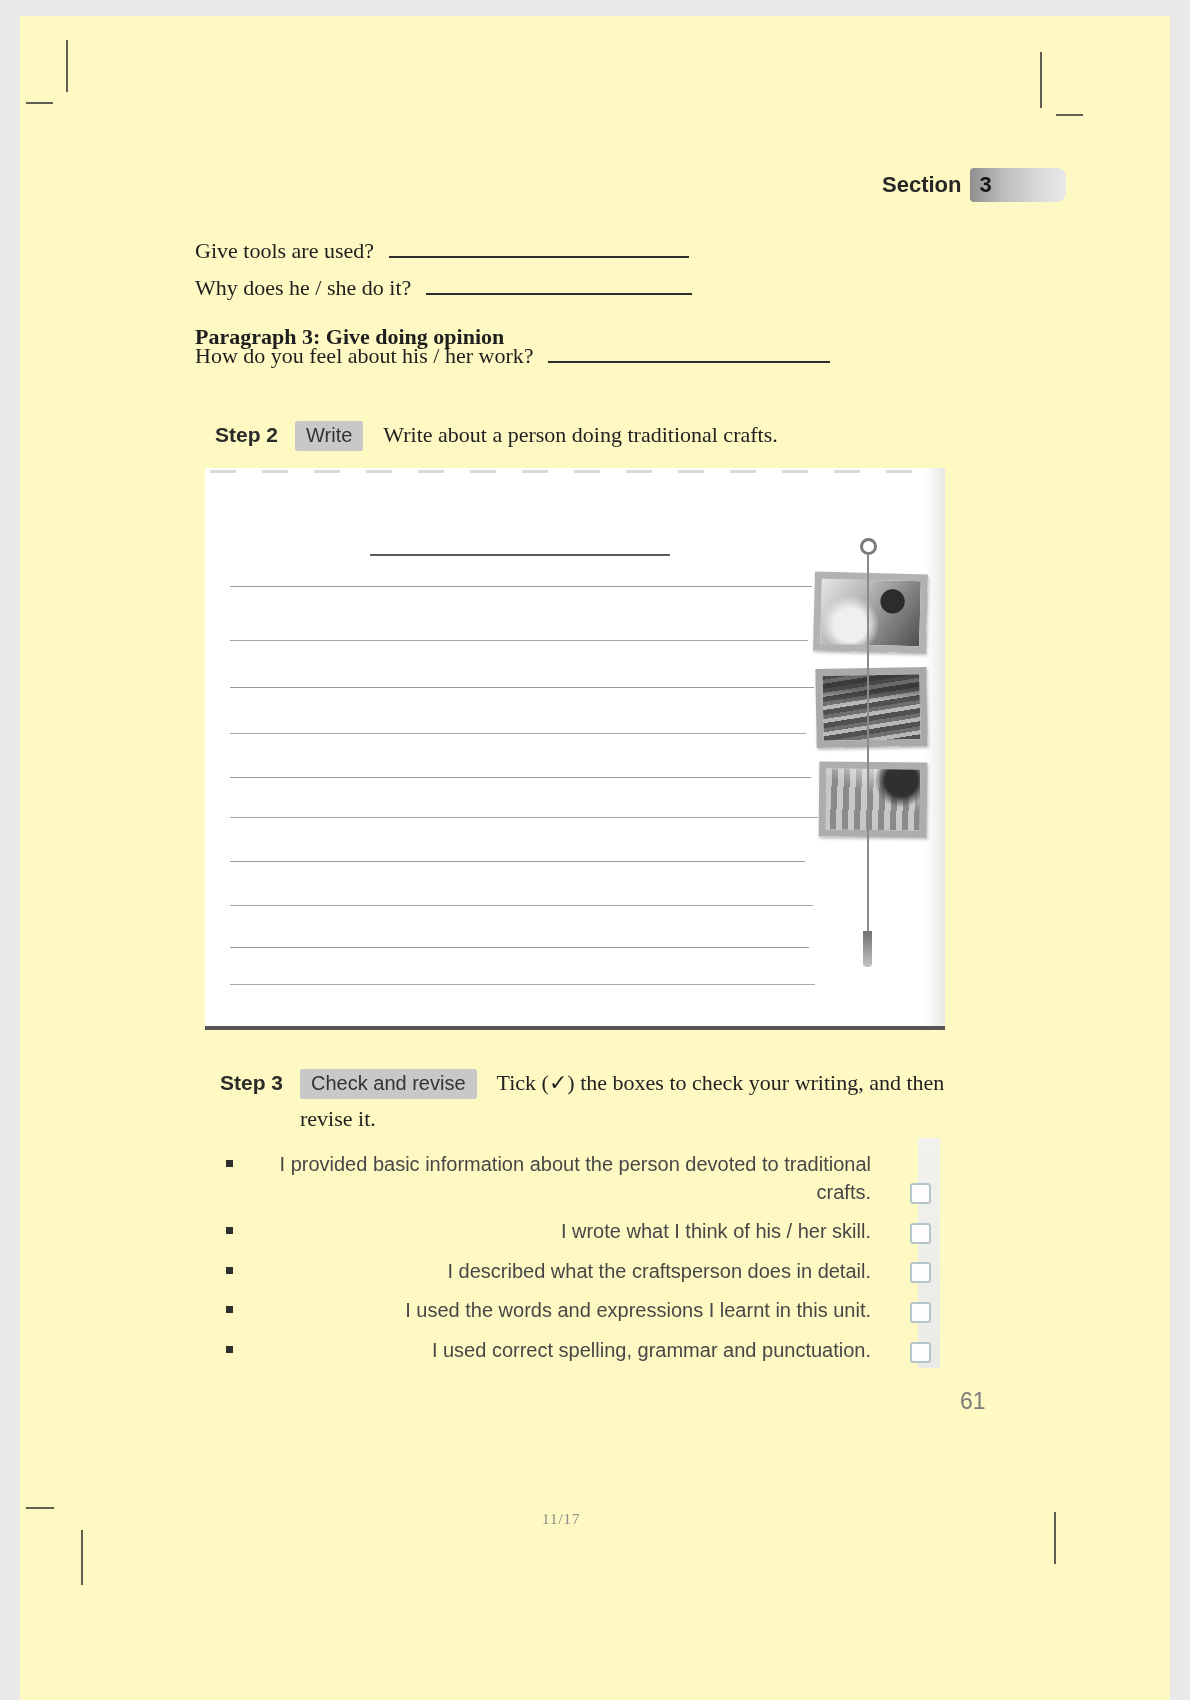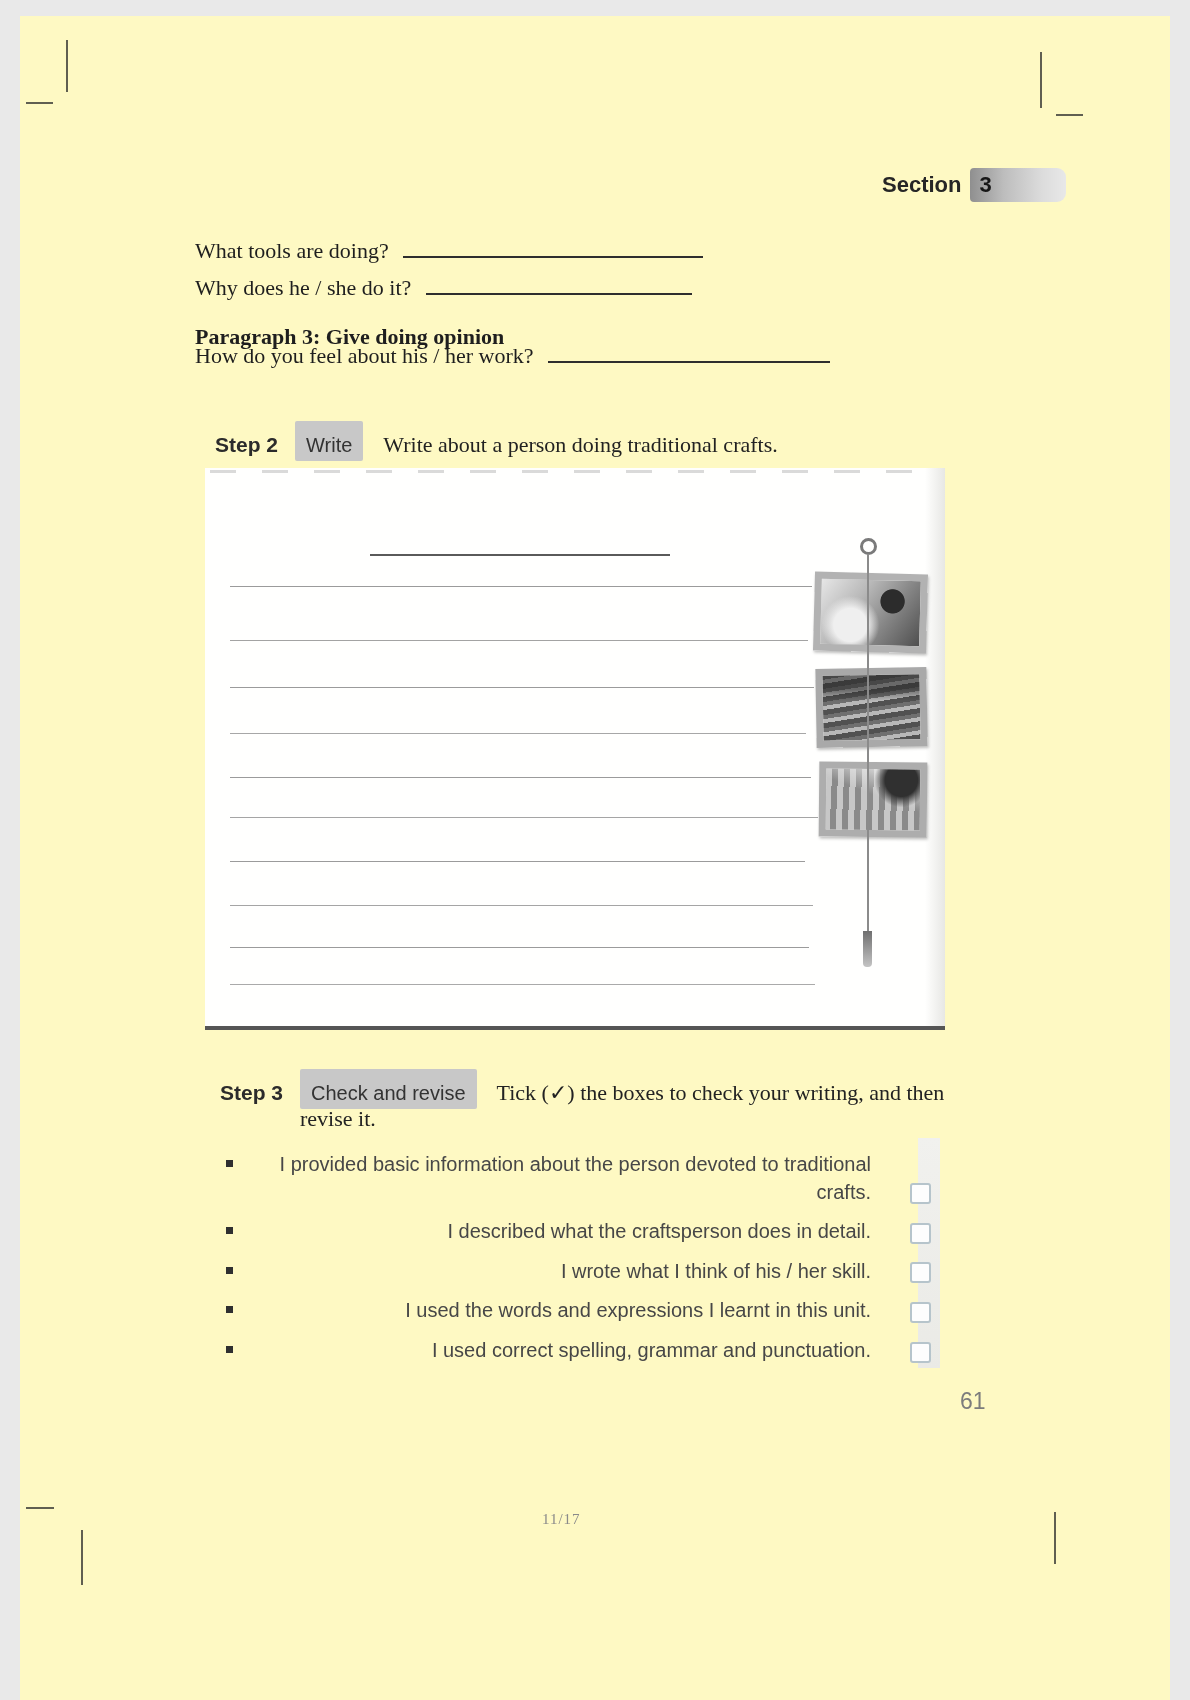--- a/index.html
+++ b/index.html
@@ -22,21 +22,21 @@
   }
   
   .q-row{ position:absolute; left:175px; font-size:22px; white-space:nowrap; }
   .blank{ display:inline-block; height:15px; border-bottom:2px solid #2e2e2e; margin-left:9px; }
   .para-heading{ position:absolute; left:175px; font-size:22px; font-weight:700; }
   
   .step-row{ position:absolute; display:flex; align-items:baseline; }
   .step-label{ font-family:"Liberation Sans", sans-serif; font-weight:700; font-size:21px; color:#2b2b2b; }
   .step-badge{
     font-family:"Liberation Sans", sans-serif; font-size:20px; color:#333;
-    background:#c8c8c8; padding:13px 11px 4px; margin:0 20px 0 17px; border-radius:2px;
+    background:#c8c8c8; padding:3px 11px 4px; margin:0 20px 0 17px; border-radius:2px;
   }
   .step-text{ font-size:22px; color:#222; }
   .step3-line2{ position:absolute; left:280px; top:1090px; font-size:22px; color:#222; }
   
   .panel{
     position:absolute; left:185px; top:452px; width:740px; height:562px;
     background:#fffffe; border-bottom:4px solid #555;
   }
   .panel-top-smudge{
     position:absolute; left:5px; top:2px; width:715px; height:3px; opacity:.5;
@@ -108,21 +108,21 @@
   <div class="crop" style="left:6px;top:1491px;width:28px;height:2px;"></div>
   <div class="crop" style="left:61px;top:1514px;width:2px;height:55px;"></div>
   <div class="crop" style="left:1034px;top:1496px;width:2px;height:52px;"></div>
 
   <div class="section-tab">
     <span class="section-label">Section</span>
     <span class="section-num">3</span>
   </div>
 
   <div class="q-row" style="top:222px;">
-    <span>What tools are doing?</span>
+    <span>Give tools are used?</span>
     <span class="blank" style="width:300px;"></span>
   </div>
   <div class="q-row" style="top:259px;">
     <span>Why does he / she do it?</span>
     <span class="blank" style="width:266px;"></span>
   </div>
 
   <div class="para-heading" style="top:308px;">Paragraph 3: Give doing opinion</div>
 
   <div class="q-row" style="top:327px;">
@@ -168,26 +168,26 @@
 
   <div class="check-shade"></div>
   <div class="checklist">
     <div class="check-row">
       <span class="bullet"></span>
       <span class="check-text">I provided basic information about the person devoted to traditional crafts.</span>
       <span class="checkbox"></span>
     </div>
     <div class="check-row">
       <span class="bullet"></span>
+      <span class="check-text">I wrote what I think of his / her skill.</span>
+      <span class="checkbox"></span>
+    </div>
+    <div class="check-row">
+      <span class="bullet"></span>
       <span class="check-text">I described what the craftsperson does in detail.</span>
-      <span class="checkbox"></span>
-    </div>
-    <div class="check-row">
-      <span class="bullet"></span>
-      <span class="check-text">I wrote what I think of his / her skill.</span>
       <span class="checkbox"></span>
     </div>
     <div class="check-row">
       <span class="bullet"></span>
       <span class="check-text">I used the words and expressions I learnt in this unit.</span>
       <span class="checkbox"></span>
     </div>
     <div class="check-row">
       <span class="bullet"></span>
       <span class="check-text">I used correct spelling, grammar and punctuation.</span>

